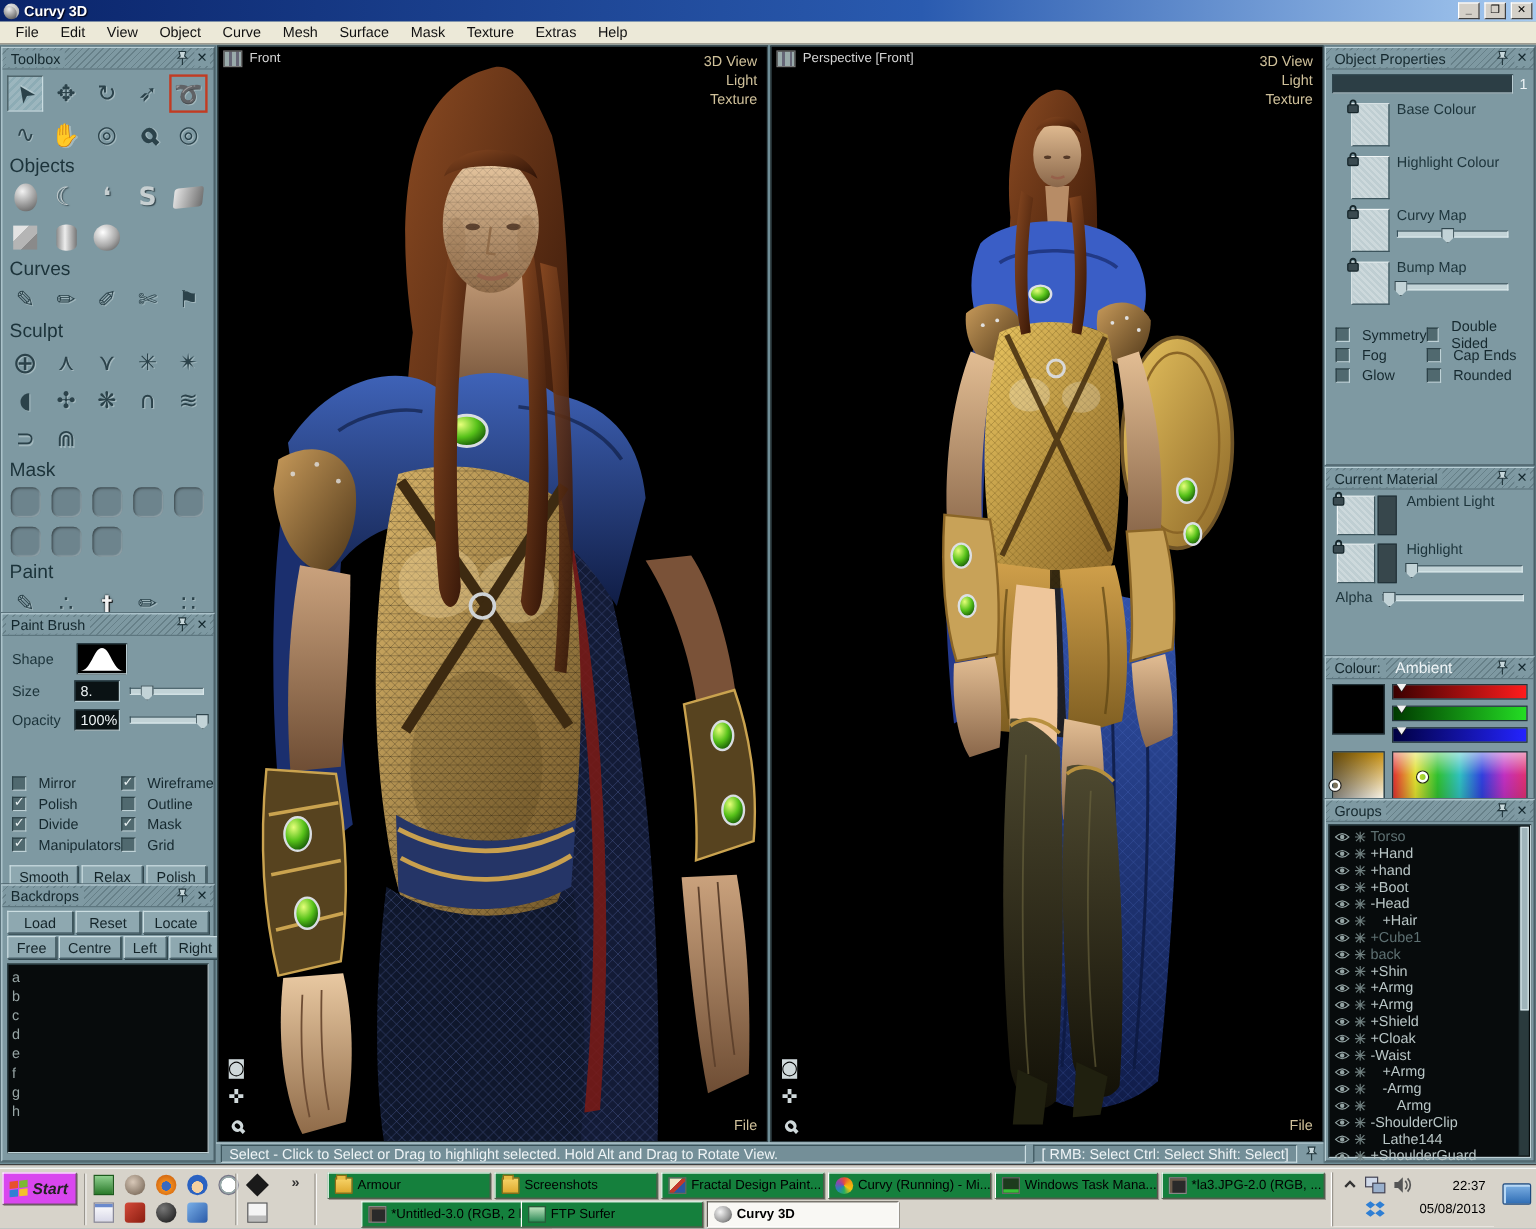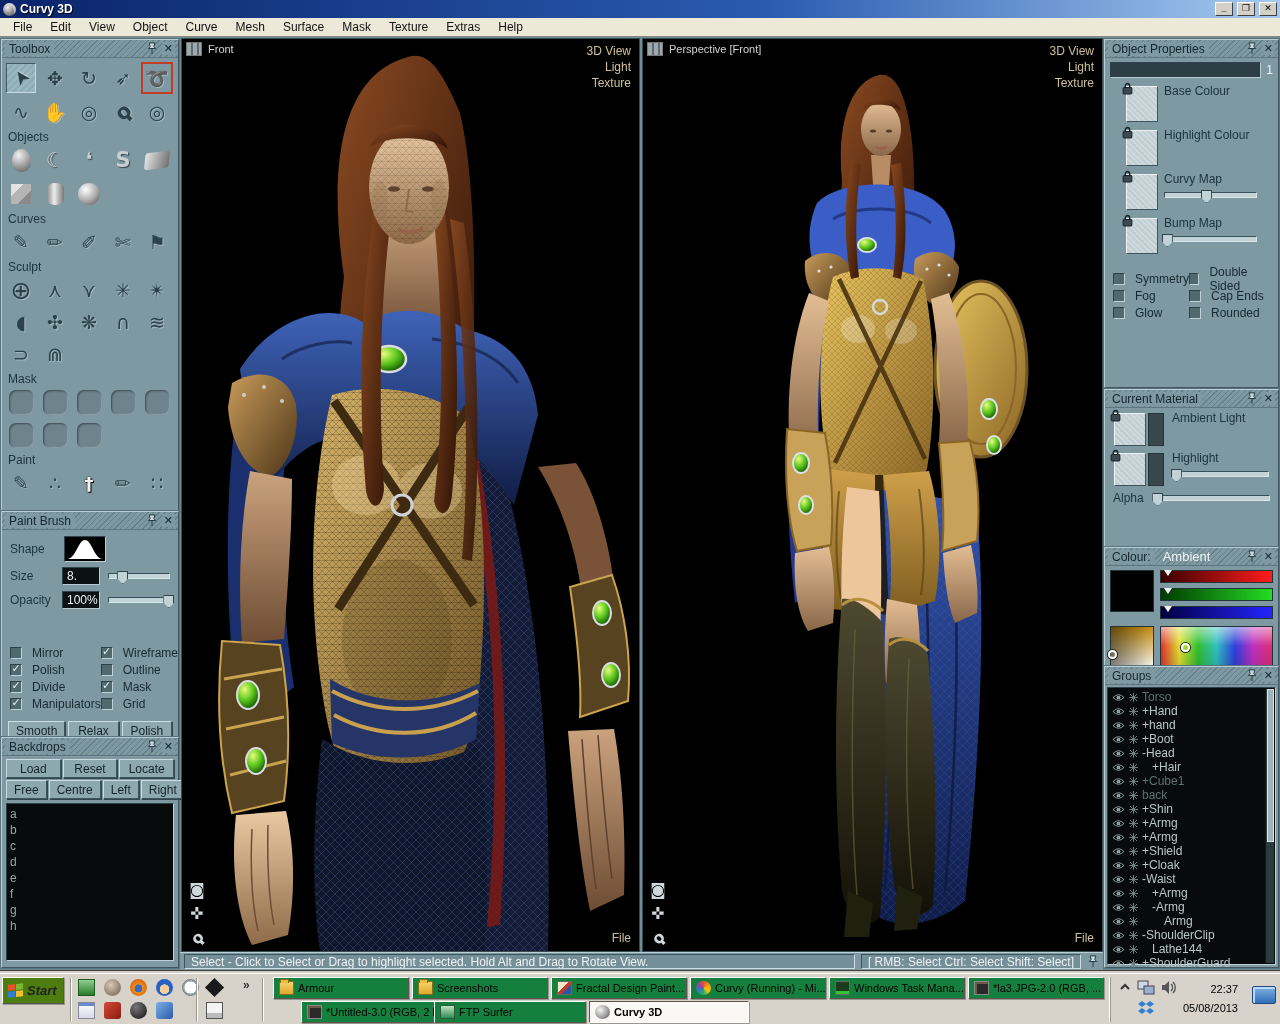--- a/index.html
+++ b/index.html
@@ -13,21 +13,21 @@
   
   #menubar{position:absolute;left:0;top:18px;width:1280px;height:19px;background:#ece9d8;border-bottom:1px solid #8a887e;display:flex;align-items:center;padding-left:4px}
   .menu-item{font-size:12px;color:#111;padding:2px 9px}
   
   .panel{position:absolute;background:#7e99a2;border:1px solid;border-color:#b9cfd6 #41565e #41565e #b9cfd6;box-shadow:0 0 0 1px #5a727b}
   .panel-head{height:18px;display:flex;align-items:center;gap:4px;padding:0 3px;background:repeating-linear-gradient(135deg,rgba(0,0,0,0) 0 3px,rgba(20,40,46,.22) 3px 4px);border-bottom:1px solid #5d767f}
   .panel-title{font-size:12px;color:#14272d;background:#7e99a2;padding:0 4px;white-space:nowrap}
   .panel-head .sp{flex:1}
   .pin{flex:none}
   .panel-x{font-size:11px;color:#14272d;background:#7e99a2;padding:0 2px;font-family:"DejaVu Sans",sans-serif}
-  .seclabel{font-size:12px;color:#1c333a;padding:3px 6px 1px}
+  .seclabel{font-size:16px;color:#1c333a;padding:3px 6px 1px}
   
   .icon-row{display:flex;padding:0 4px;gap:4px}
   .cell{width:30px;height:30px;display:flex;align-items:center;justify-content:center;position:relative}
   .cell .g{font-family:"DejaVu Sans",sans-serif;font-size:19px;color:#2b424a;text-shadow:1px 1px 0 rgba(230,240,242,.35);display:flex;align-items:center;justify-content:center}
   .cell.active{background:repeating-linear-gradient(135deg,#9cb6be 0 3px,#8dacb5 3px 5px);border:1px solid;border-color:#44595f #c8dbe0 #c8dbe0 #44595f}
   .cell.red-box{outline:2px solid #c23b22;outline-offset:-1px}
   .cell.rot-nw .g{transform:rotate(-125deg)}
   .cell.rot45 .g{transform:rotate(-45deg);font-size:21px;font-weight:bold}
   .cell.big .g{font-size:25px}
   .cell.bold .g{font-weight:bold}
@@ -74,21 +74,21 @@
   .vp-file{position:absolute;right:8px;bottom:6px;color:#cfc09a;font-size:12px}
   .vp-nav{position:absolute;left:4px;bottom:2px;display:flex;flex-direction:column;gap:2px}
   .vp-nav span{font-family:"DejaVu Sans",sans-serif;color:#cfd8da;font-size:16px;line-height:22px;width:22px;text-align:center}
   .vp-nav .rot45{transform:rotate(-45deg);display:inline-block;font-weight:bold}
   
   #statusbar{position:absolute;left:180px;top:952px;width:923px;height:18px;background:#7e99a2;border-top:1px solid #b9cfd6;display:flex;align-items:center;gap:6px;padding:0 4px}
   #statusbar .sfield{font-size:12px;color:#eef4f6;background:#748f98;border:1px solid;border-color:#3c545c #cbdde1 #cbdde1 #3c545c;padding:0 6px;height:15px;line-height:14px;white-space:nowrap;overflow:hidden}
   
   #edge{position:absolute;left:0;top:970px;width:1280px;height:3px;background:#d4d0c8;border-top:1px solid #404040}
   #taskbar{position:absolute;left:0;top:973px;width:1280px;height:51px;background:#d7d3ca;border-top:1px solid #fff}
-  #startbtn{position:absolute;left:2px;top:3px;width:62px;height:27px;background:#4d7c0f;border:1px solid;border-color:#fff #5a564e #5a564e #fff;box-shadow:1px 1px 0 #9a968e;display:flex;align-items:center;gap:4px;padding:0 5px;font-weight:bold;font-size:13px;font-style:italic;color:#222}
+  #startbtn{position:absolute;left:2px;top:3px;width:62px;height:27px;background:#d946ef;border:1px solid;border-color:#fff #5a564e #5a564e #fff;box-shadow:1px 1px 0 #9a968e;display:flex;align-items:center;gap:4px;padding:0 5px;font-weight:bold;font-size:13px;font-style:italic;color:#222}
   .winflag{width:15px;height:14px;display:grid;grid-template-columns:7px 7px;grid-template-rows:6px 6px;gap:1px;transform:skewY(-6deg)}
   .winflag i{display:block}
   .ql{width:17px;height:17px;flex:none}
   .qlrow{position:absolute;display:flex;gap:9px;align-items:center}
   .tb-sep{position:absolute;top:4px;width:1px;height:43px;background:#9a968e;box-shadow:1px 0 0 #fff}
   .tbtn{position:absolute;height:22px;background:#15803d;border:1px solid;border-color:#fff #5a564e #5a564e #fff;box-shadow:1px 1px 0 #9a968e;display:flex;align-items:center;gap:4px;padding:0 5px;font-size:11px;color:#000;white-space:nowrap;overflow:hidden}
   .tbtn.active{background:#f9f8f4;border-color:#5a564e #fff #fff #5a564e;font-weight:bold}
   .tic{width:15px;height:14px;flex:none}
   .ic-folder .tic{background:linear-gradient(#f6d368,#dfa92e);border:1px solid #8a6d18;border-radius:1px;position:relative}
   .ic-folder .tic::before{content:"";position:absolute;left:0;top:-3px;width:7px;height:3px;background:#e9bd45;border:1px solid #8a6d18;border-bottom:none}

